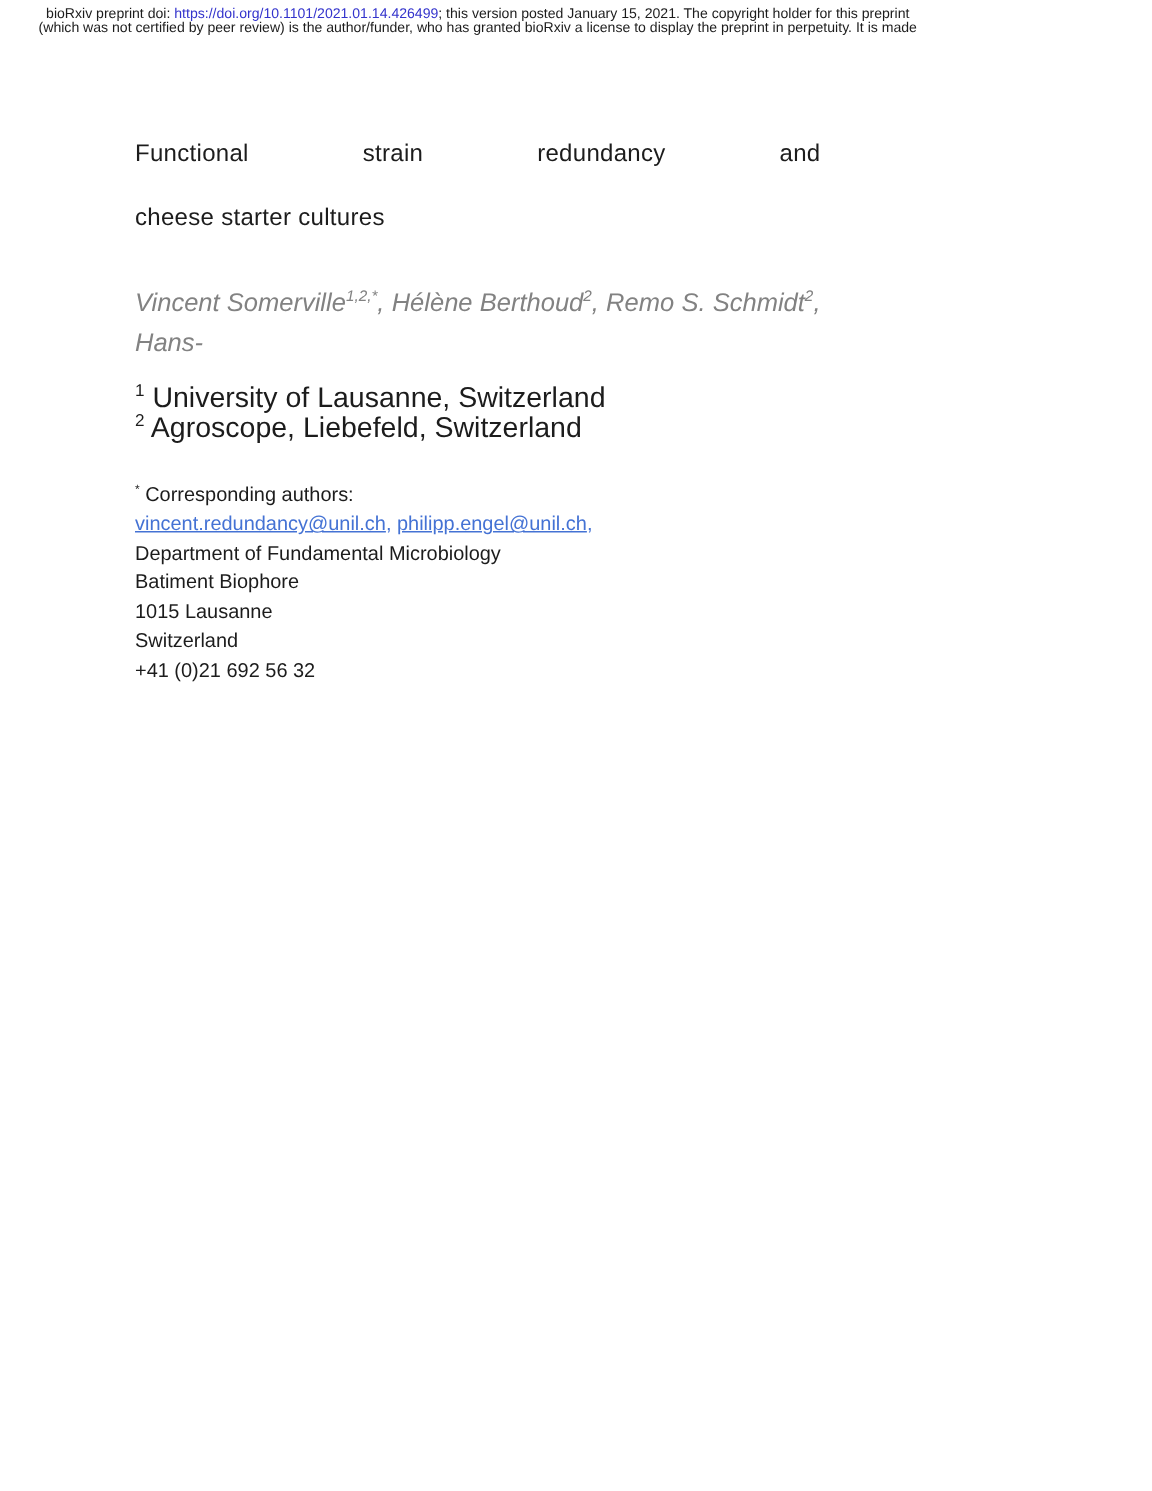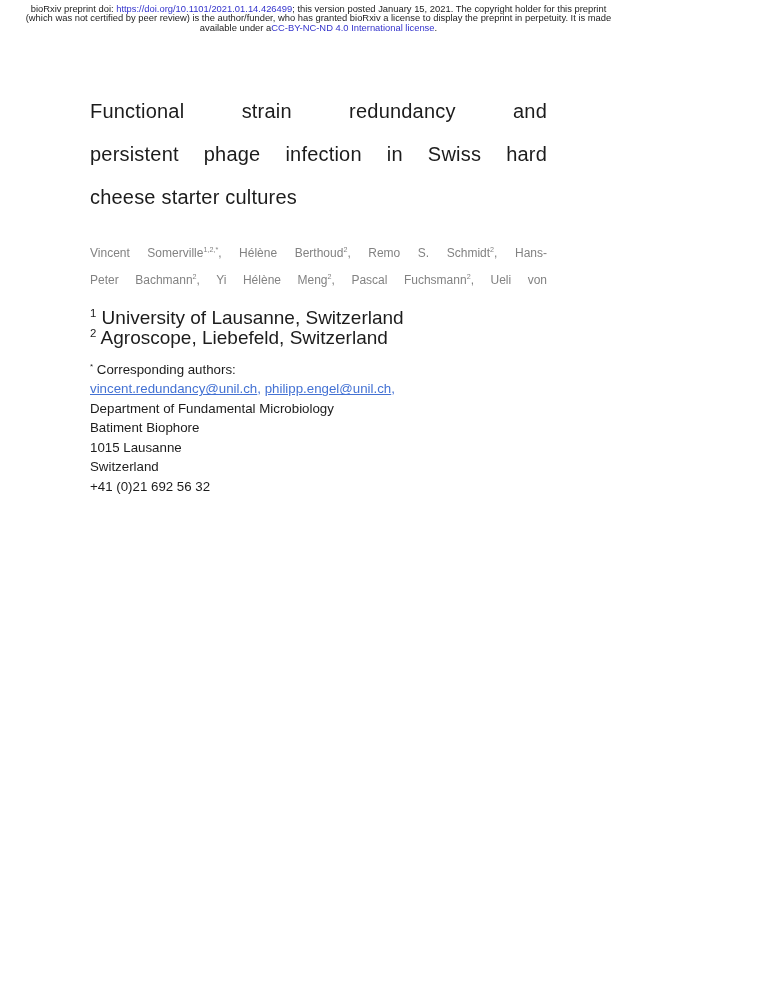--- a/index.html
+++ b/index.html
@@ -26,73 +26,71 @@
   .banner-line { white-space: nowrap; }
   .link { color: var(--link_blue, #3333cc); }
   .contact .link { color: var(--email_blue, #4472d4); }
   .u { text-decoration: underline; }
   .blue { color: var(--email_blue, #4472d4); }
 
   .content { padding: 0 90px; }
 
   .title {
     margin-top: 58px;
-    font-size: 20px;
+    font-size: 16px;
     font-weight: 400;
     color: var(--text_black, #1a1a1a);
     line-height: 43px;
     letter-spacing: 0.2px;
   }
   .just {
     text-align: justify;
     text-align-last: justify;
     -moz-text-align-last: justify;
   }
   .authors {
     margin-top: 21px;
-    font-size: 12px;
+    font-size: 17px;
     line-height: 27px;
     color: var(--author_gray, #828282);
+    font-style: italic;
   }
   .affiliations {
     margin-top: 14px;
     font-size: 19px;
     line-height: 20px;
     color: var(--text_black, #1a1a1a);
   }
   .contact {
-    margin-top: 12px;
+    margin-top: 24px;
     font-size: 13.3px;
     line-height: 19.5px;
     color: var(--text_black, #1a1a1a);
   }
   sup { font-size: 60%; vertical-align: super; line-height: 0; }
 </style>
 </head>
 <body>
 
 <div class="page">
 
   <div class="banner">
     <div class="banner-line"><span>bioRxiv preprint doi: </span><span class="link">https://doi.org/10.1101/2021.01.14.426499</span><span>; this version posted January 15, 2021. The copyright holder for this preprint</span></div>
     <div class="banner-line"><span>(which was not certified by peer review) is the author/funder, who has granted bioRxiv a license to display the preprint in perpetuity. It is made</span></div>
-    <div class="banner-line"><span>available under a</span><span class="link">CC-BY-NC-ND 4.0 International license</span><span>.</span></div>
   </div>
 
   <div class="content">
 
     <div class="title" role="heading" aria-level="1">
       <div class="title-line just">Functional strain redundancy and</div>
-      <div class="title-line just">persistent phage infection in Swiss hard</div>
       <div class="title-line">cheese starter cultures</div>
     </div>
 
     <div class="authors">
       <div class="author-line just"><span>Vincent Somerville</span><sup>1,2,*</sup><span>, Hélène Berthoud</span><sup>2</sup><span>, Remo S. Schmidt</span><sup>2</sup><span>, Hans-</span></div>
-      <div class="author-line just"><span>Peter Bachmann</span><sup>2</sup><span>, Yi Hélène Meng</span><sup>2</sup><span>, Pascal Fuchsmann</span><sup>2</sup><span>, Ueli von</span></div>
     </div>
 
     <div class="affiliations">
       <div class="aff-line"><sup>1</sup><span> University of Lausanne, Switzerland</span></div>
       <div class="aff-line"><sup>2</sup><span> Agroscope, Liebefeld, Switzerland</span></div>
     </div>
 
     <div class="contact">
       <div class="contact-line"><sup>*</sup><span> Corresponding authors:</span></div>
       <div class="contact-line"><span class="link u">vincent.redundancy@unil.ch</span><span class="blue">, </span><span class="link u">philipp.engel@unil.ch</span><span class="blue">,</span></div>

